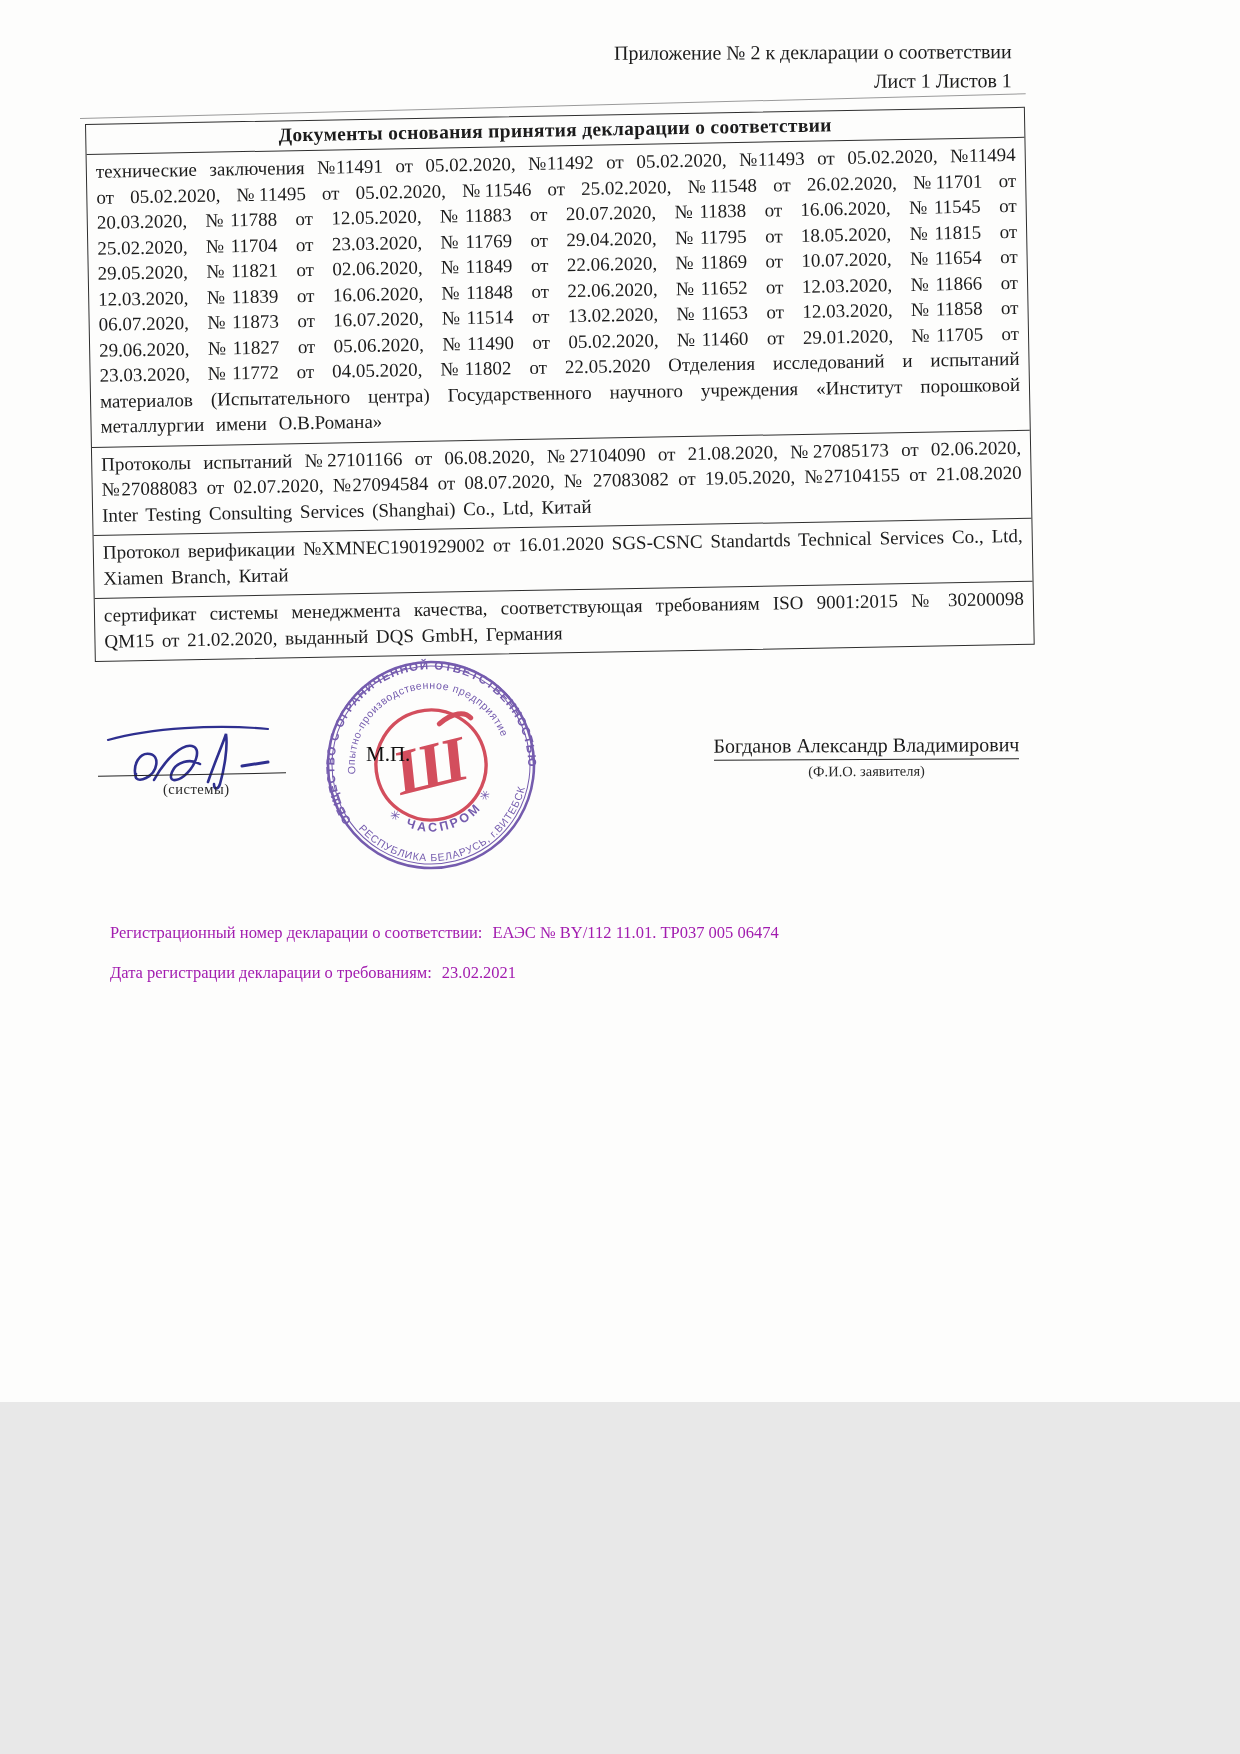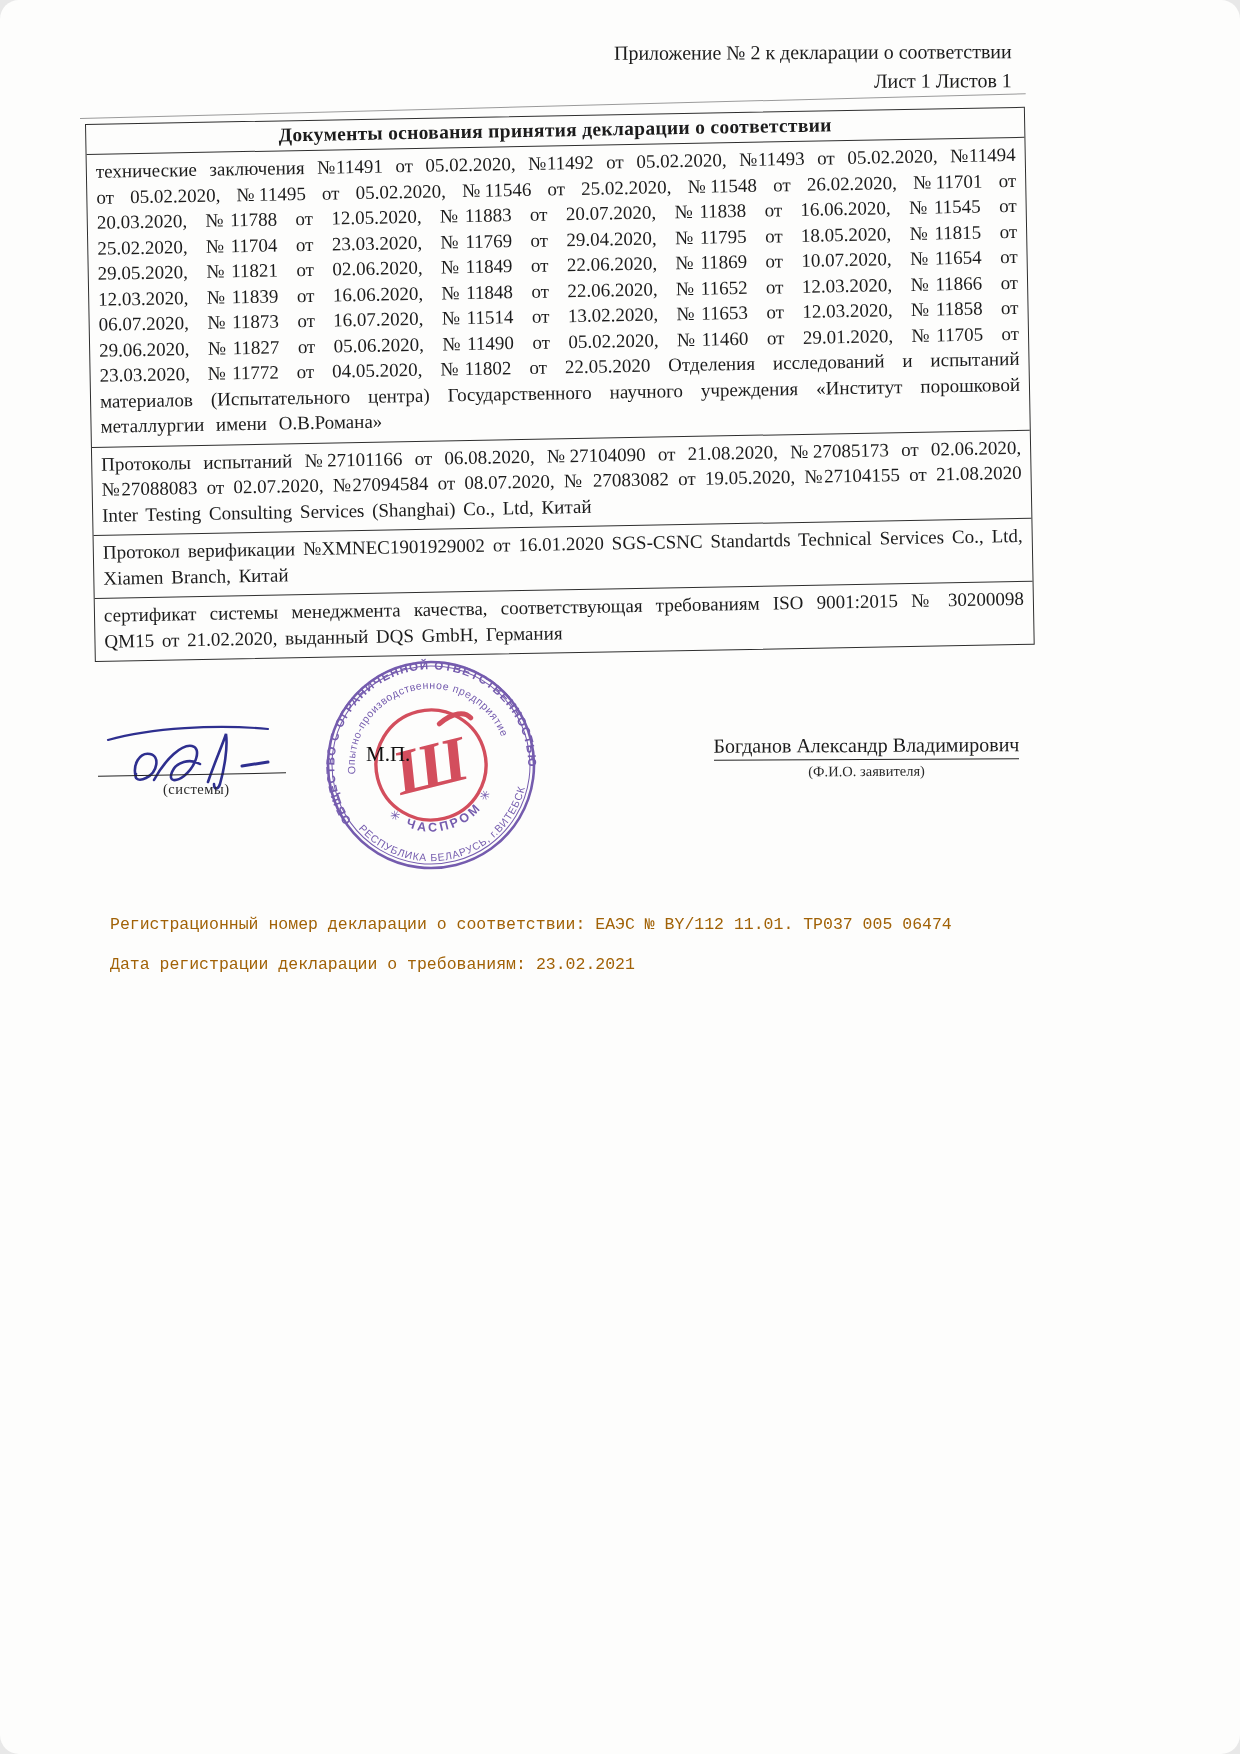--- a/index.html
+++ b/index.html
@@ -1,24 +1,23 @@
 <!DOCTYPE html>
 <html><head>
 <meta charset="utf-8">
 <style>
   html,body{margin:0;padding:0;background:#e8e8e8;}
   .page{
     position:relative;
-    width:1240px;height:1754px;
+    width:1240px;height:1402px;
     margin:0 auto;
     background:#fdfdfc;
     font-family:"Liberation Serif","DejaVu Serif",serif;
     color:#1c1c1c;
     overflow:hidden;
-    border-radius:19px;
   }
   
   .header{
     position:absolute;top:38px;right:228px;
     text-align:right;font-size:20px;line-height:29px;
     transform:rotate(-0.25deg);
   }
   
   .doc-table{
     position:absolute;left:85px;top:124px;width:938px;
@@ -66,22 +65,22 @@
     text-align:center;transform:rotate(-0.3deg);
   }
   .applicant .name{
     font-size:20px;border-bottom:1.4px solid #222;
     padding-bottom:2px;display:inline-block;
   }
   .applicant .caption{font-size:14.5px;margin-top:3px;color:#2a2a2a;}
   
   .footer-line{
     position:absolute;left:110px;
-    font-family:Liberation Mono, monospace;
-    font-size:16.5px;color:#a16207;
+    font-family:Liberation Serif, serif;
+    font-size:16.5px;color:#a21caf;margin-top:8px;
   }
   .footer-line .value{margin-left:10px;}
   .fl1{top:915px;}
   .fl2{top:955px;}
 </style>
 </head>
 <body>
 
 <div class="page">
 

